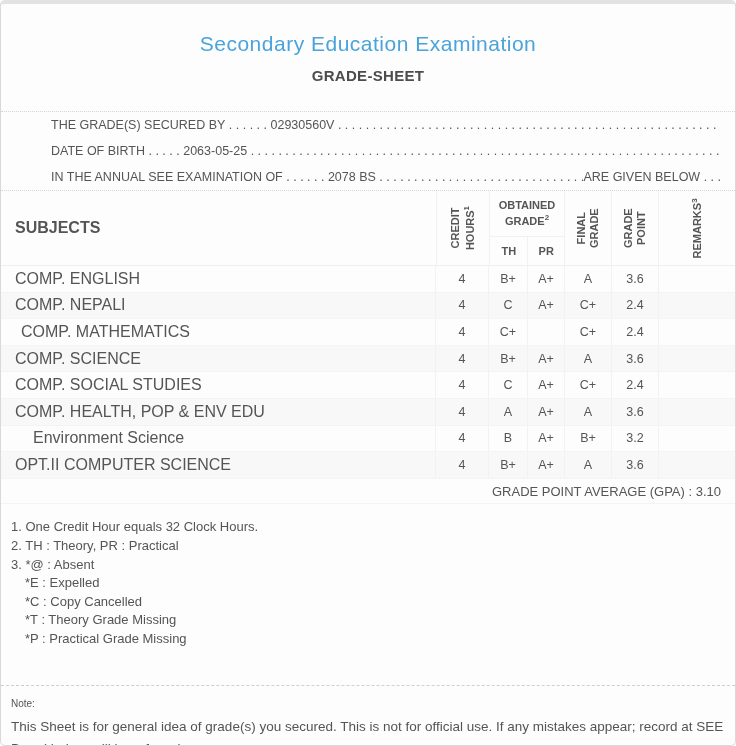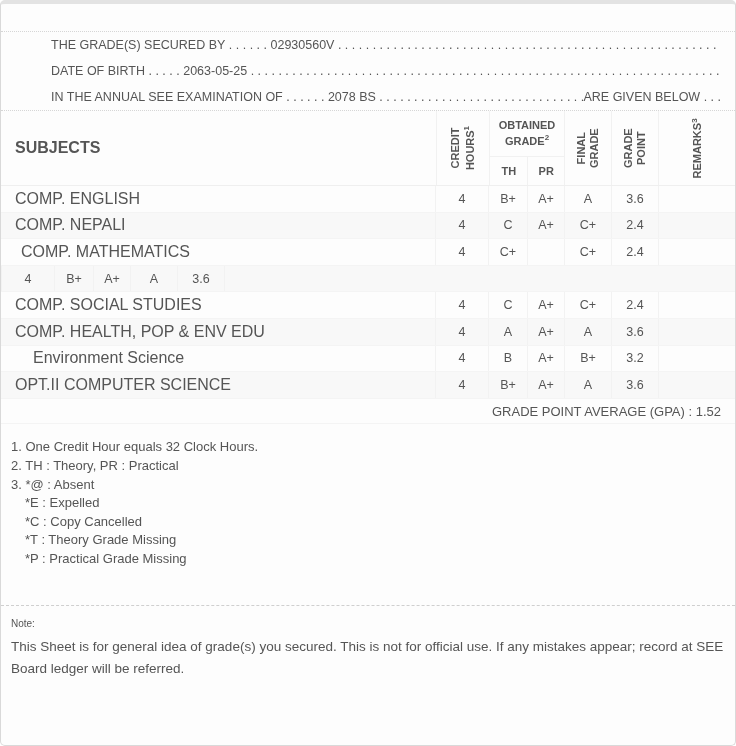--- a/index.html
+++ b/index.html
@@ -49,20 +49,22 @@
   
   .note-section{margin-top:36px;border-top:1px dashed #cfcfcf;padding:8px 10px 0 10px;}
   .note-label{font-size:10px;line-height:20px;color:#555;}
   .note-text{font-size:13.5px;line-height:22px;color:#555;margin-top:2px;}
 </style>
 </head>
 <body>
 
 <div class="page">
 
+  <div class="title">Secondary Education Examination</div>
+  <div class="subtitle">GRADE-SHEET</div>
 
   <div class="id-section">
     <div class="idline">
       <span class="seg">THE GRADE(S) SECURED BY</span>
       <span class="seg"> . . . . . . </span>
       <span class="seg">02930560V</span>
       <span class="fill"> . . . . . . . . . . . . . . . . . . . . . . . . . . . . . . . . . . . . . . . . . . . . . . . . . . . . . . . . . . . . . . . . . . . . . . . . . . . . . . . . . . . . . . . . . . . . . . .</span>
     </div>
     <div class="idline">
       <span class="seg">DATE OF BIRTH</span>
@@ -127,20 +129,21 @@
       <div class="trow">
         <div class="c c-subj" style="padding-left:20px;">COMP. MATHEMATICS</div>
         <div class="c c-ch">4</div>
         <div class="c c-th">C+</div>
         <div class="c c-pr"></div>
         <div class="c c-fg">C+</div>
         <div class="c c-gp">2.4</div>
         <div class="c c-rm"></div>
       </div>
       <div class="trow">
+        <div class="c c-subj" style="padding-left:14px;">COMP. SCIENCE</div>
         <div class="c c-ch">4</div>
         <div class="c c-th">B+</div>
         <div class="c c-pr">A+</div>
         <div class="c c-fg">A</div>
         <div class="c c-gp">3.6</div>
         <div class="c c-rm"></div>
       </div>
       <div class="trow">
         <div class="c c-subj" style="padding-left:14px;">COMP. SOCIAL STUDIES</div>
         <div class="c c-ch">4</div>
@@ -170,21 +173,21 @@
       </div>
       <div class="trow">
         <div class="c c-subj" style="padding-left:14px;">OPT.II COMPUTER SCIENCE</div>
         <div class="c c-ch">4</div>
         <div class="c c-th">B+</div>
         <div class="c c-pr">A+</div>
         <div class="c c-fg">A</div>
         <div class="c c-gp">3.6</div>
         <div class="c c-rm"></div>
       </div>
-      <div class="sumrow">GRADE POINT AVERAGE (GPA) : 1.52</div>
+      <div class="sumrow">GRADE POINT AVERAGE (GPA) : 3.10</div>
     </div>
   </div>
 
   <div class="footnotes">
     <div class="fnote">1. One Credit Hour equals 32 Clock Hours.</div>
     <div class="fnote">2. TH : Theory, PR : Practical</div>
     <div class="fnote">3. *@ : Absent</div>
     <div class="fnote indent">*E : Expelled</div>
     <div class="fnote indent">*C : Copy Cancelled</div>
     <div class="fnote indent">*T : Theory Grade Missing</div>

